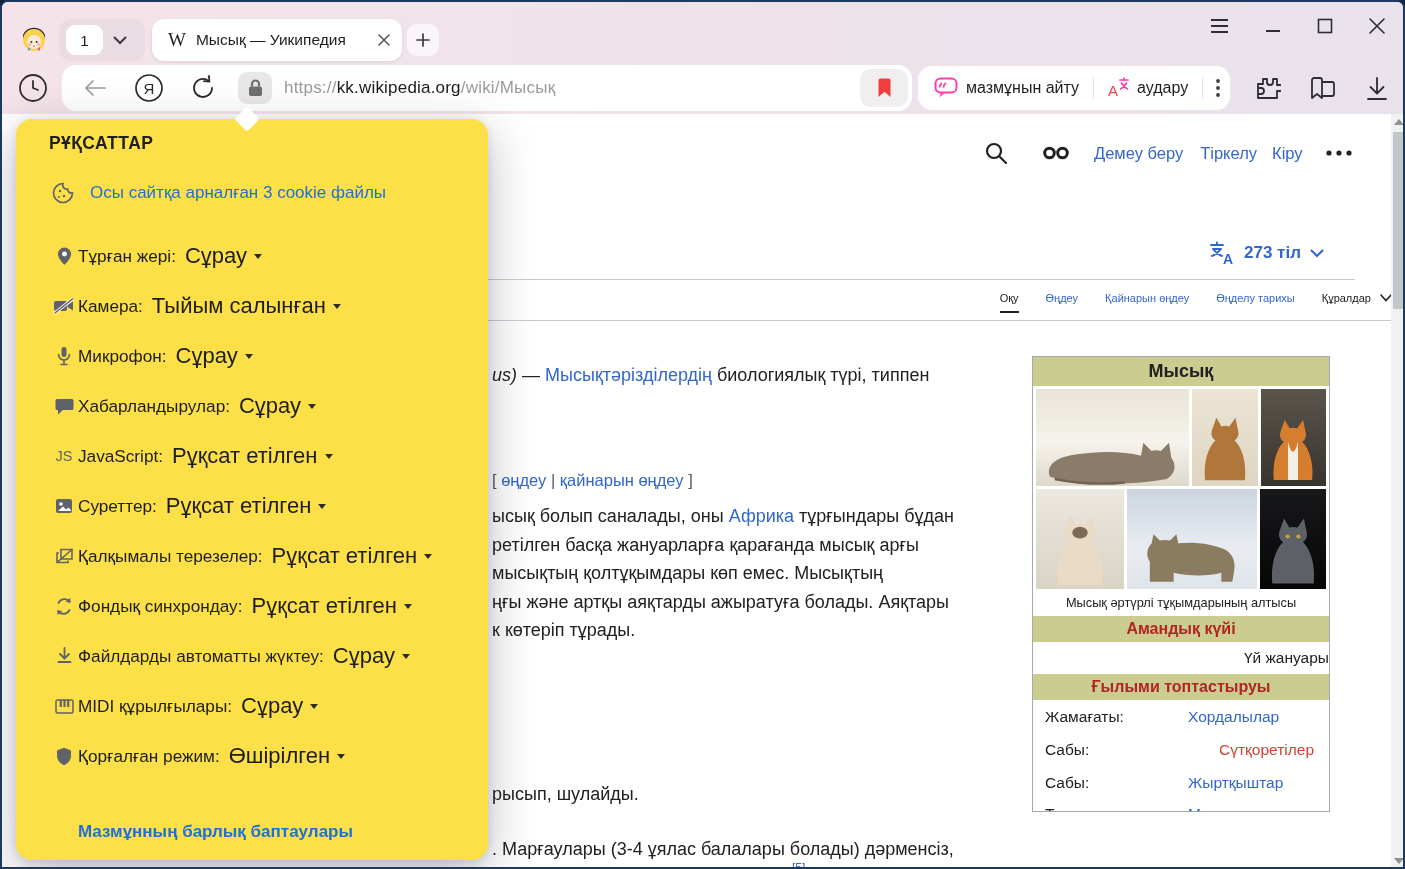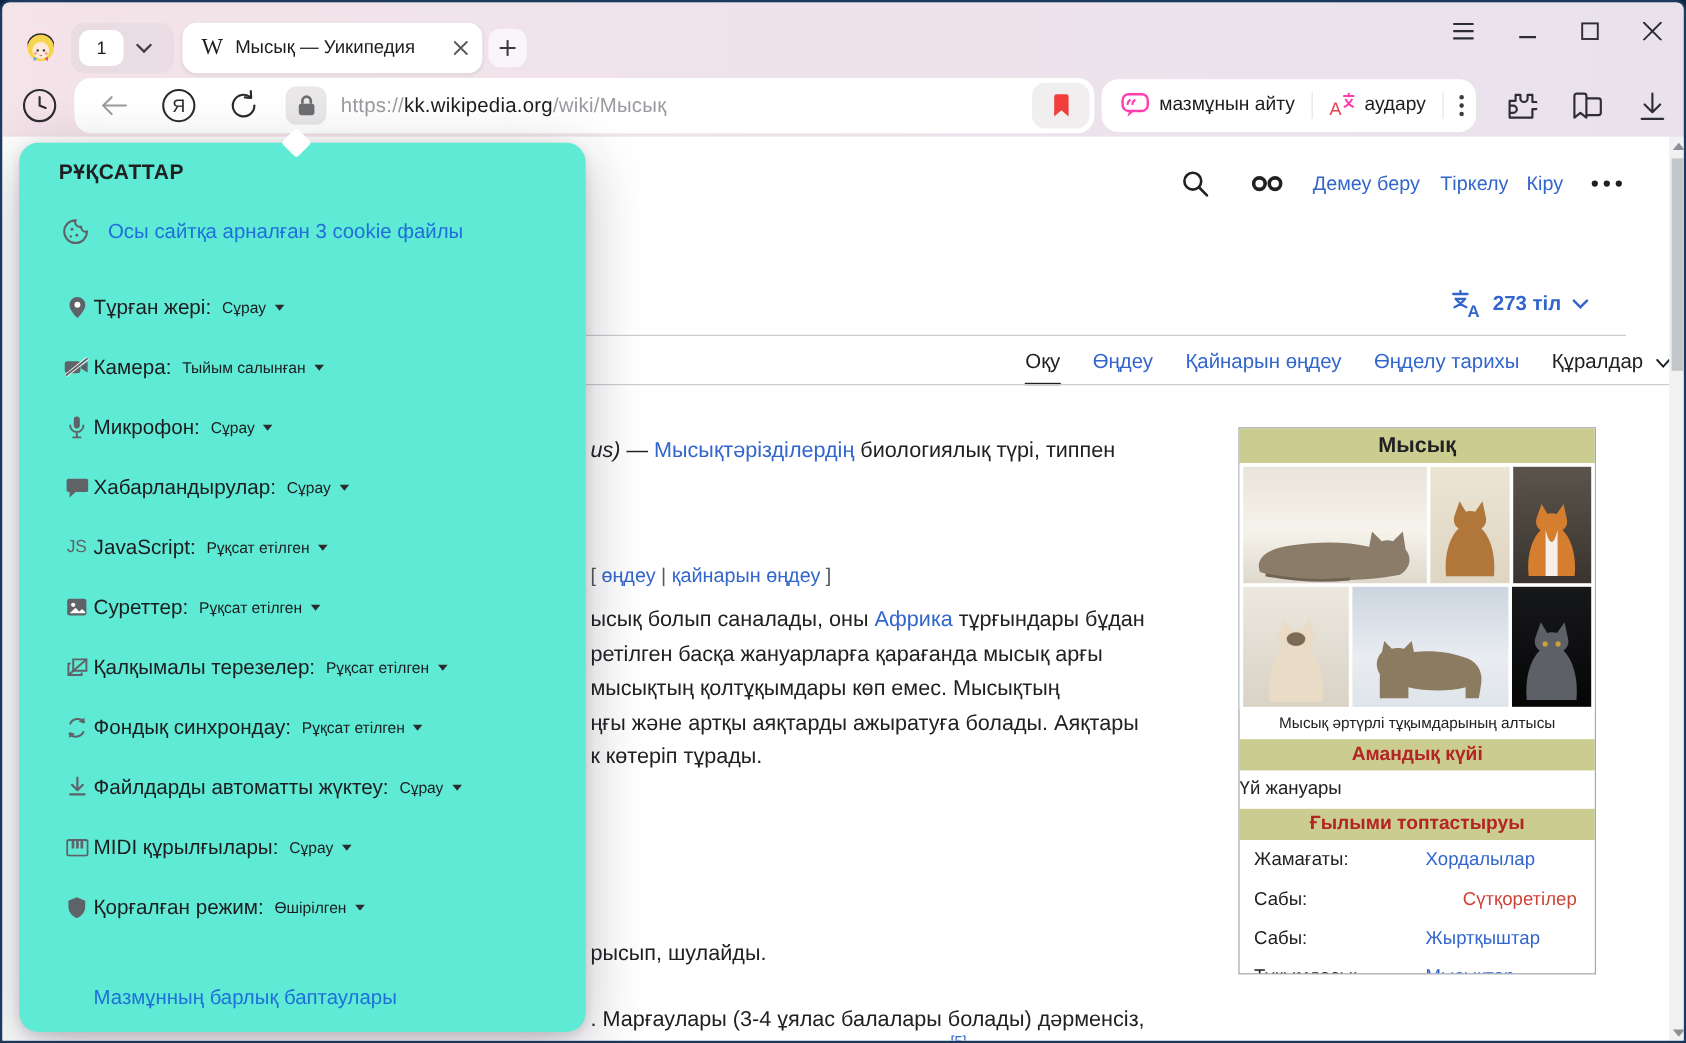--- a/index.html
+++ b/index.html
@@ -20,41 +20,41 @@
               align-items:center; justify-content:center; font-size:15px; color:#1d1d1f; }
   .winbtns { position:absolute; right:18px; top:12px; display:flex; gap:36px; align-items:center; height:24px; }
   .omnibox { position:absolute; left:60px; top:63px; width:850px; height:46px; background:#fff;
              border-radius:14px; display:flex; align-items:center; }
   .urltext { font-size:17px; color:#9a9aa0; letter-spacing:.2px; }
   .urltext b { color:#1c1c1e; font-weight:400; }
   .pill { position:absolute; left:916px; top:64px; width:312px; height:44px; background:#fff;
           border-radius:14px; display:flex; align-items:center; font-size:16px; color:#1d1d1f; }
   .vdiv { width:1px; height:22px; background:#e7e4e6; }
   
-  .panel { position:absolute; left:14px; top:117px; width:472px; height:741px; background:#5eead4;
+  .panel { position:absolute; left:14px; top:117px; width:472px; height:741px; background:#fde047;
            border-radius:16px; box-shadow:0 14px 48px rgba(40,30,50,.30), 0 2px 8px rgba(40,30,50,.12); z-index:30; }
   .panel .callout { position:absolute; top:-9px; left:222px; width:18px; height:18px; background:#fff;
                     transform:rotate(45deg); border-radius:3px; }
   .panel-title { position:absolute; left:33px; top:14px; font-size:17.5px; font-weight:700;
                  letter-spacing:.4px; color:#1f1f22; }
   .cookie-row { position:absolute; left:36px; top:63px; display:flex; align-items:center; gap:16px; }
   .blue-link { color:#1f6fdb; font-size:17px; cursor:pointer; text-decoration:none; }
   .perm-rows { position:absolute; left:36px; top:127px; }
   .perm-row { display:flex; align-items:center; height:20px; margin-bottom:30px; }
   .perm-ico { width:24px; display:flex; justify-content:center; margin-right:2px; }
   .perm-label { font-size:17.2px; color:#1d1d20; }
-  .perm-value { font-size:13px; color:#1d1d20; margin-left:9px; cursor:pointer; display:inline-flex; align-items:center; }
+  .perm-value { font-size:22px; color:#1d1d20; margin-left:9px; cursor:pointer; display:inline-flex; align-items:center; }
   .caret { width:0; height:0; border-left:4.5px solid transparent; border-right:4.5px solid transparent;
            border-top:5.5px solid #2b2b2e; margin-left:7px; display:inline-block; }
-  .settings-link { position:absolute; left:62px; top:703px; }
+  .settings-link { position:absolute; left:62px; top:703px;font-weight:bold; }
   
   .wiki-link { color:#3366cc; text-decoration:none; cursor:pointer; }
   .body-text { font-size:18px; line-height:28.5px; color:#202122; }
   .hline { position:absolute; height:1px; background:#c8ccd1; }
-  .wtab { font-size:17px; color:#3366cc; cursor:pointer; }
+  .wtab { font-size:11px; color:#3366cc; cursor:pointer; }
   .infobox { position:absolute; left:1030px; top:354px; width:298px; background:#fff;
              border:1px solid #a2a9b1; font-size:15.5px; color:#202122; }
   .ib-head { background:#cbcc8f; text-align:center; font-weight:700; padding:4px 2px; }
   .ib-red  { color:#b32424; font-size:16px; }
   .ib-grid { padding:3px; display:flex; flex-direction:column; gap:3px; background:#fff; }
   .ib-row { display:flex; gap:3px; }
   .cat-tile { position:relative; overflow:hidden; }
   .cat-tile svg { position:absolute; bottom:0; left:50%; transform:translateX(-50%); }
   .tax-row { display:flex; padding:6px 0 6px 12px; height:33px; align-items:center; }
   .tax-label { width:143px; }
@@ -303,21 +303,21 @@
           <svg width="54" height="76" viewBox="0 0 60 80">
               <path d="M20 4 L26 14 C28 13 32 13 35 14 L42 4 L45 18 C46.5 23 45 27.5 41 30 C50 39 55 56 53 76 L7 76 C5 56 10 39 19 30 C15 27.5 13.5 23 15 18 Z" fill="#5d6167"></path>
               <circle cx="24" cy="24" r="2.4" fill="#c7a23a"></circle>
               <circle cx="36" cy="24" r="2.4" fill="#c7a23a"></circle>
             </svg>
         </div>
       </div>
     </div>
     <div style="text-align:center;font-size:12.8px;padding:3px 0 6px">Мысық әртүрлі тұқымдарының алтысы</div>
     <div class="ib-head ib-red">Амандық күйі</div>
-    <div style="text-align:left;padding:7px 0">Үй жануары</div>
+    <div style="text-align:right;padding:7px 0">Үй жануары</div>
     <div class="ib-head ib-red">Ғылыми топтастыруы</div>
     <div class="tax-row">
       <span class="tax-label">Жамағаты:</span>
       <a class="wiki-link">Хордалылар</a>
     </div>
     <div class="tax-row">
       <span class="tax-label">Сабы:</span>
       <a class="redlink">Сүтқоретілер</a>
     </div>
     <div class="tax-row">

